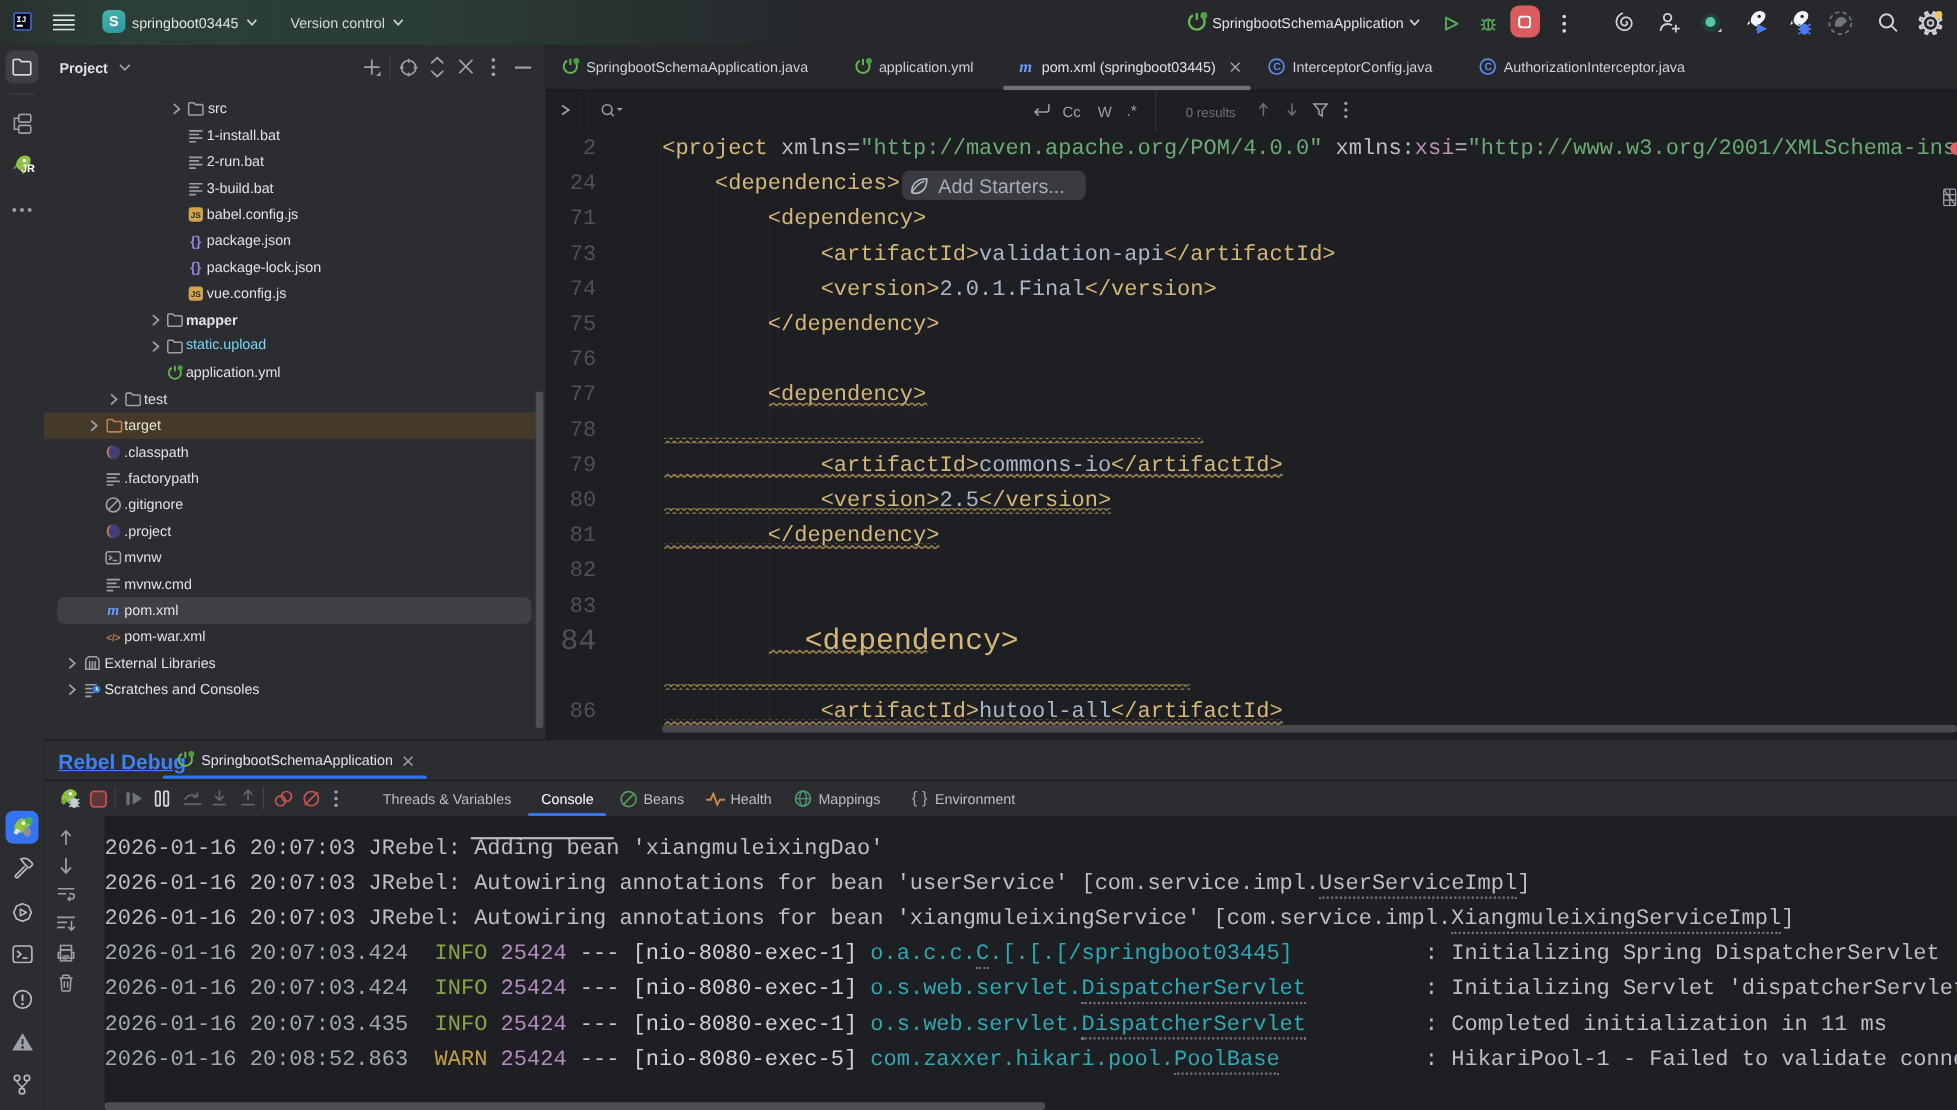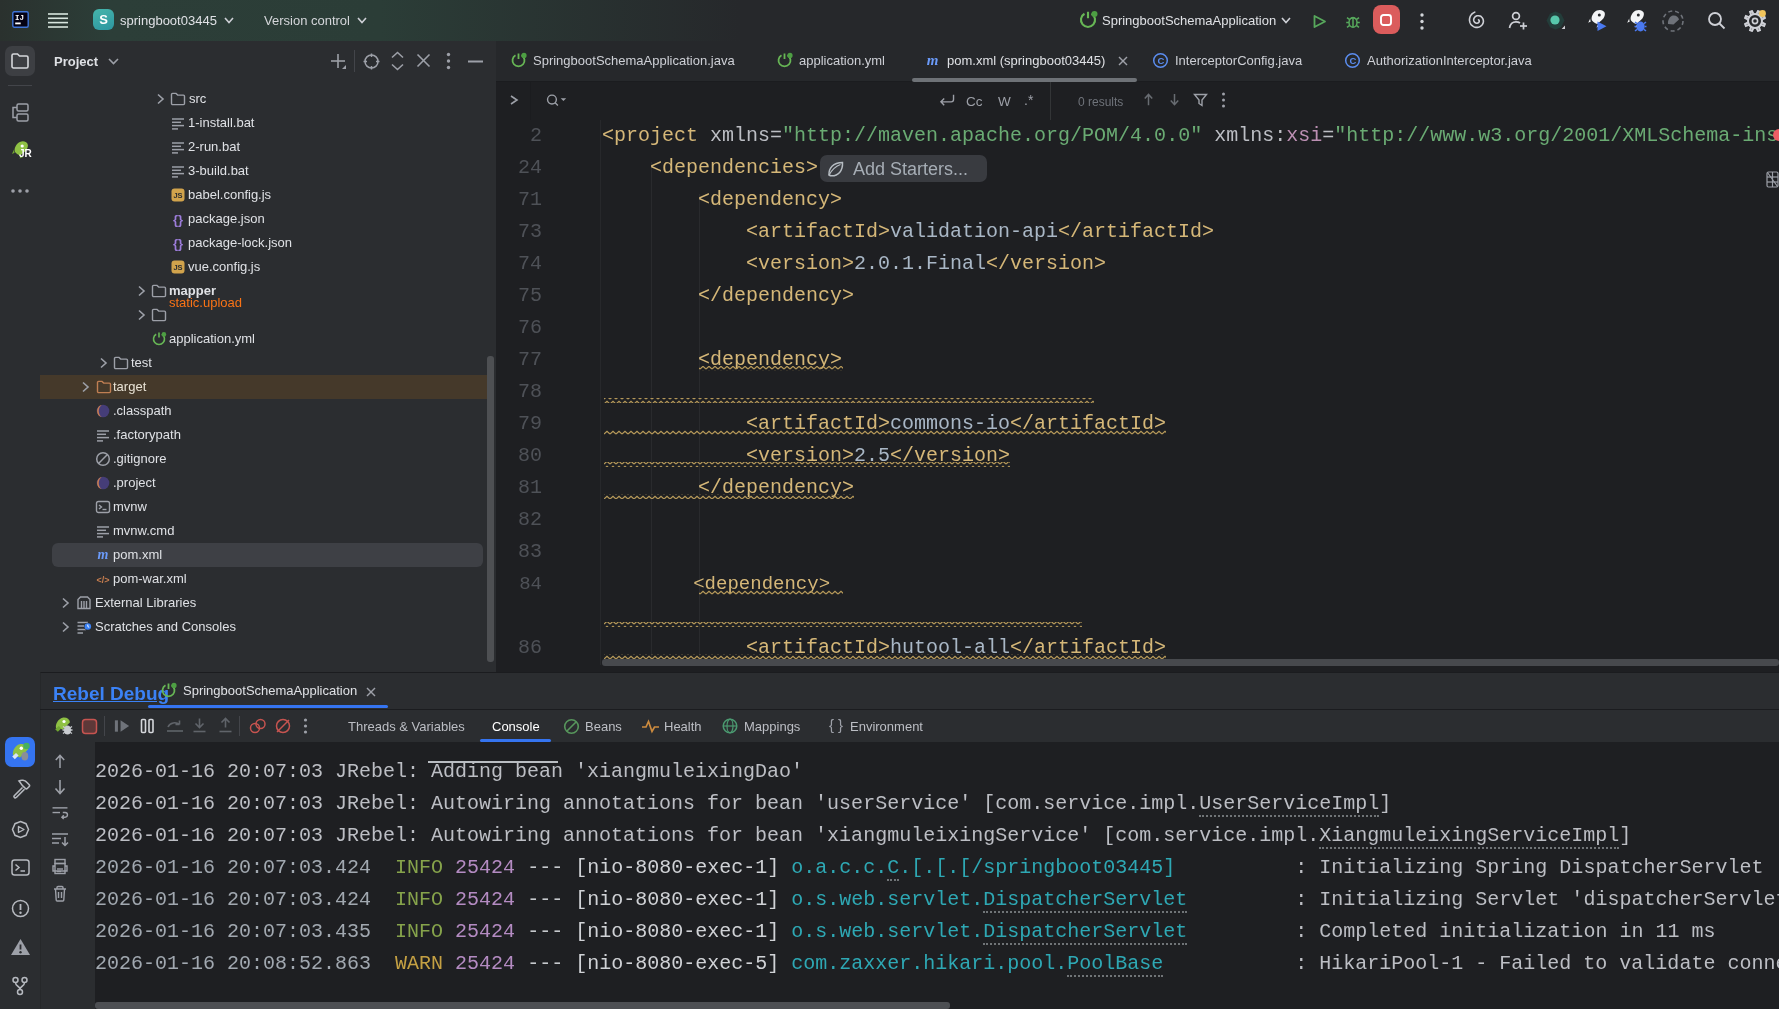--- a/index.html
+++ b/index.html
@@ -302,21 +302,21 @@
 <svg class="abs" style="left:151px;top:283px;" width="16" height="16" viewBox="0 0 16 16">
     <path d="M1.5 3.5 C1.5 2.9 2 2.4 2.6 2.4 H6 L7.7 4.1 H13.4 C14 4.1 14.5 4.6 14.5 5.2 V12.5 C14.5 13.1 14 13.6 13.4 13.6 H2.6 C2 13.6 1.5 13.1 1.5 12.5 Z" stroke="#9da0a8" stroke-width="1.4" fill="none"></path>
   </svg>
 <div class="abs" style="left:169px;top:283px;font-family:'Liberation Sans',sans-serif;font-size:13px;color:#dfe1e5;font-weight:700;white-space:pre;">mapper</div>
 <svg class="abs" style="left:133px;top:307px;" width="16" height="16" viewBox="0 0 16 16">
     <path d="M6 3.5 L11 8 L6 12.5" stroke="#9da0a8" stroke-width="1.6" fill="none"></path>
   </svg>
 <svg class="abs" style="left:151px;top:307px;" width="16" height="16" viewBox="0 0 16 16">
     <path d="M1.5 3.5 C1.5 2.9 2 2.4 2.6 2.4 H6 L7.7 4.1 H13.4 C14 4.1 14.5 4.6 14.5 5.2 V12.5 C14.5 13.1 14 13.6 13.4 13.6 H2.6 C2 13.6 1.5 13.1 1.5 12.5 Z" stroke="#9da0a8" stroke-width="1.4" fill="none"></path>
   </svg>
-<div class="abs" style="left:169px;top:295px;font-family:'Liberation Sans',sans-serif;font-size:13px;color:#f97316;font-weight:400;white-space:pre;">static.upload</div>
+<div class="abs" style="left:169px;top:305px;font-family:'Liberation Sans',sans-serif;font-size:13px;color:#7dd3fc;font-weight:400;white-space:pre;">static.upload</div>
 <svg class="abs" style="left:151px;top:331px;" width="16" height="16" viewBox="0 0 16 16">
     <g stroke="#67b655" stroke-width="1.6" fill="none">
       <path d="M10.8 3.2 A5.5 5.5 0 1 1 5.2 3.2"></path>
       <line x1="8" y1="1.5" x2="8" y2="6.5"></line>
     </g>
     <circle cx="12.9" cy="3.4" r="2.3" fill="#4d9e43"></circle>
   </svg>
 <div class="abs" style="left:169px;top:331px;font-family:'Liberation Sans',sans-serif;font-size:13px;color:#dfe1e5;font-weight:400;white-space:pre;">application.yml</div>
 <svg class="abs" style="left:95px;top:355px;" width="16" height="16" viewBox="0 0 16 16">
     <path d="M6 3.5 L11 8 L6 12.5" stroke="#9da0a8" stroke-width="1.6" fill="none"></path>
@@ -527,21 +527,21 @@
 <div class="abs mono" style="left:0;top:352px;width:1283px;height:32px;line-height:32px;font-size:20px;">
 <span class="abs" style="left:0;top:0;width:46px;text-align:right;color:#4e5157;display:inline-block;">81</span>
 <span class="abs" style="left:106px;top:0;"><span style="color:#bcbec4;">        </span><span style="color:#d5b778;">&lt;/dependency&gt;</span></span>
 </div>
 <div class="abs mono" style="left:0;top:384px;width:1283px;height:32px;line-height:32px;font-size:20px;">
 <span class="abs" style="left:0;top:0;width:46px;text-align:right;color:#4e5157;display:inline-block;">82</span>
 </div>
 <div class="abs mono" style="left:0;top:416px;width:1283px;height:32px;line-height:32px;font-size:20px;">
 <span class="abs" style="left:0;top:0;width:46px;text-align:right;color:#4e5157;display:inline-block;">83</span>
 </div>
-<div class="abs mono" style="left:0;top:448px;width:1283px;height:32px;line-height:32px;font-size:19px;">
+<div class="abs mono" style="left:0;top:448px;width:1283px;height:32px;line-height:32px;font-size:27px;">
 <span class="abs" style="left:0;top:0;width:46px;text-align:right;color:#4e5157;display:inline-block;">84</span>
 <span class="abs" style="left:106px;top:0;"><span style="color:#bcbec4;">        </span><span style="color:#d5b778;">&lt;dependency&gt;</span></span>
 </div>
 <div class="abs mono" style="left:0;top:512px;width:1283px;height:32px;line-height:32px;font-size:20px;">
 <span class="abs" style="left:0;top:0;width:46px;text-align:right;color:#4e5157;display:inline-block;">86</span>
 <span class="abs" style="left:106px;top:0;"><span style="color:#bcbec4;">            </span><span style="color:#d5b778;">&lt;artifactId&gt;</span><span style="color:#a9b7c6;">hutool-all</span><span style="color:#d5b778;">&lt;/artifactId&gt;</span></span>
 </div>
 <div class="abs" style="left:104px;top:0;width:1px;height:545px;background:rgba(255,255,255,0.045);"></div>
 <div class="abs" style="left:155px;top:42px;width:1px;height:500px;background:rgba(255,255,255,0.05);"></div>
 <div class="abs" style="left:203px;top:74px;width:1px;height:468px;background:rgba(255,255,255,0.05);"></div>

